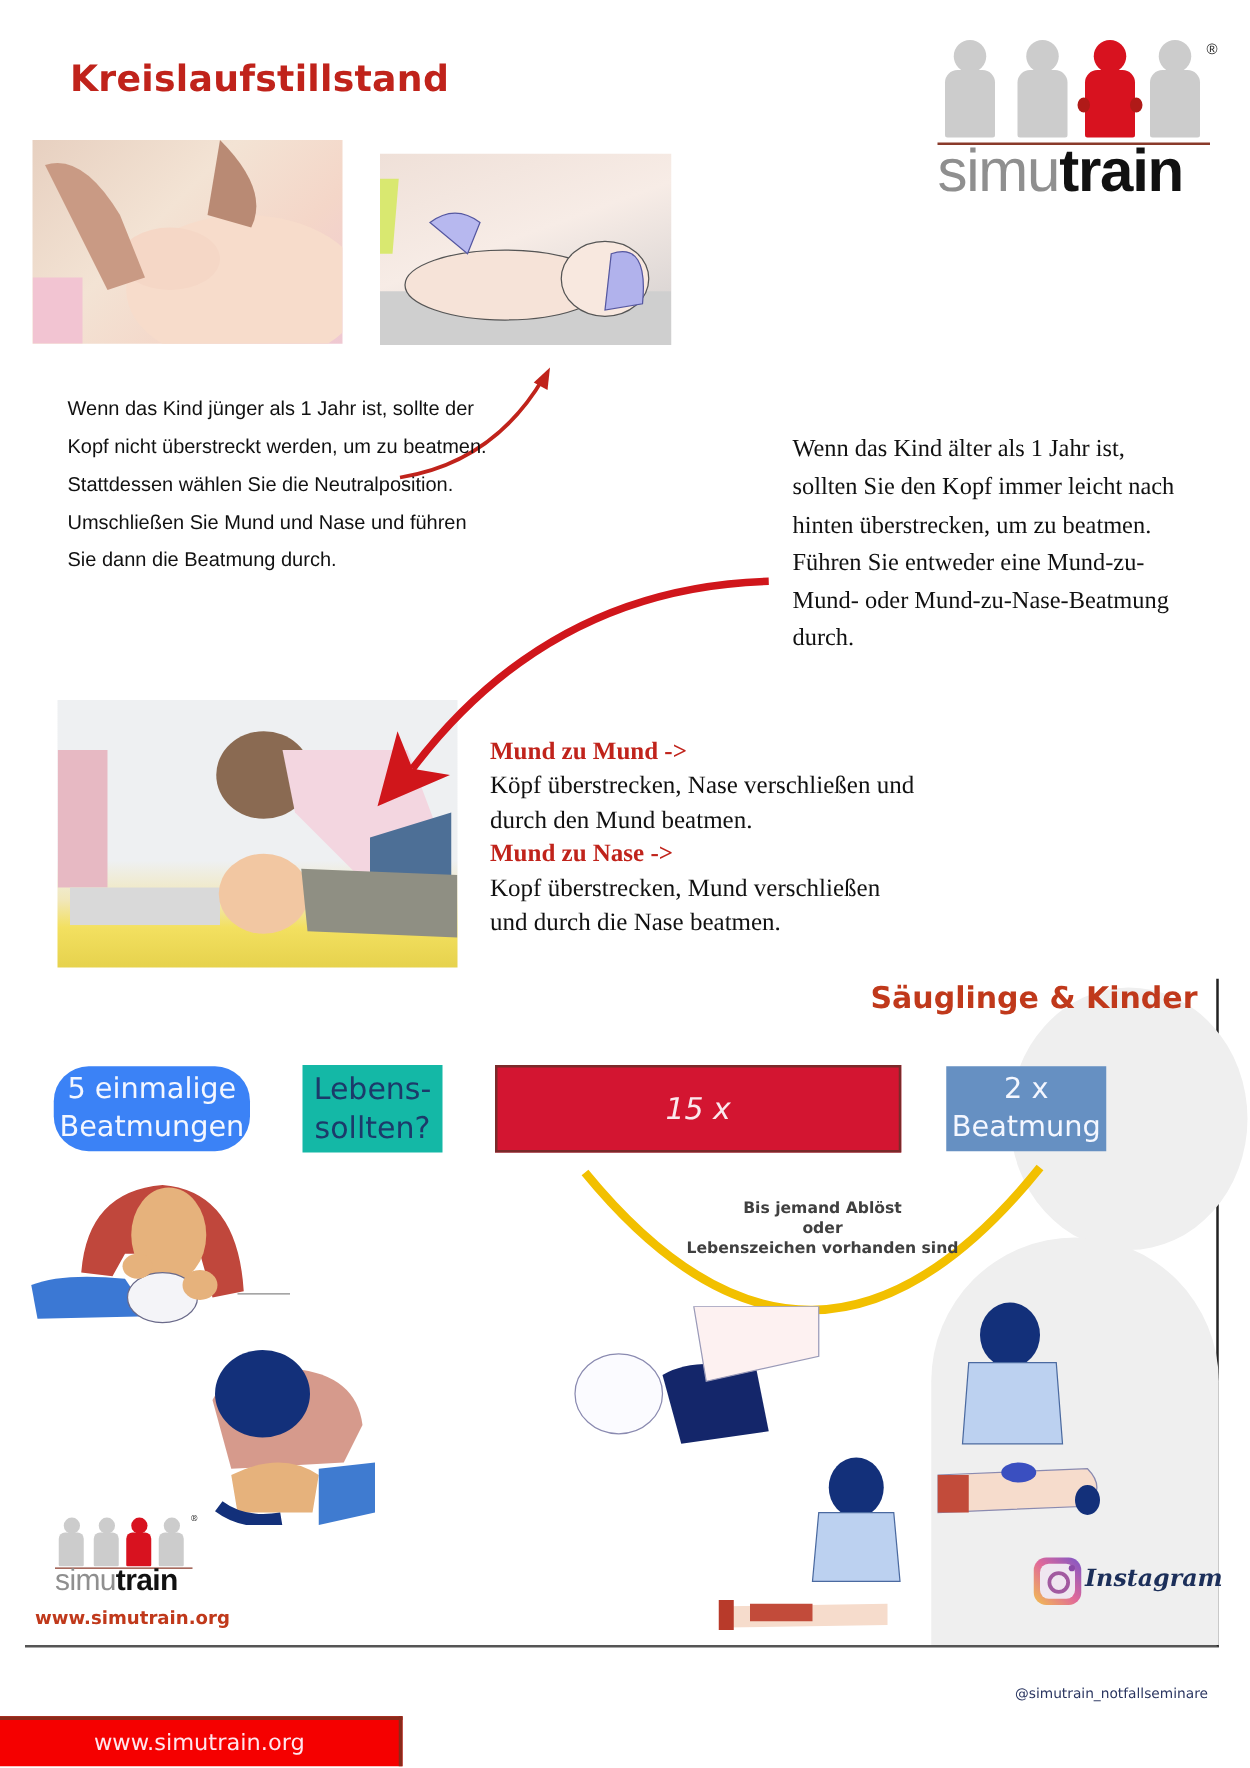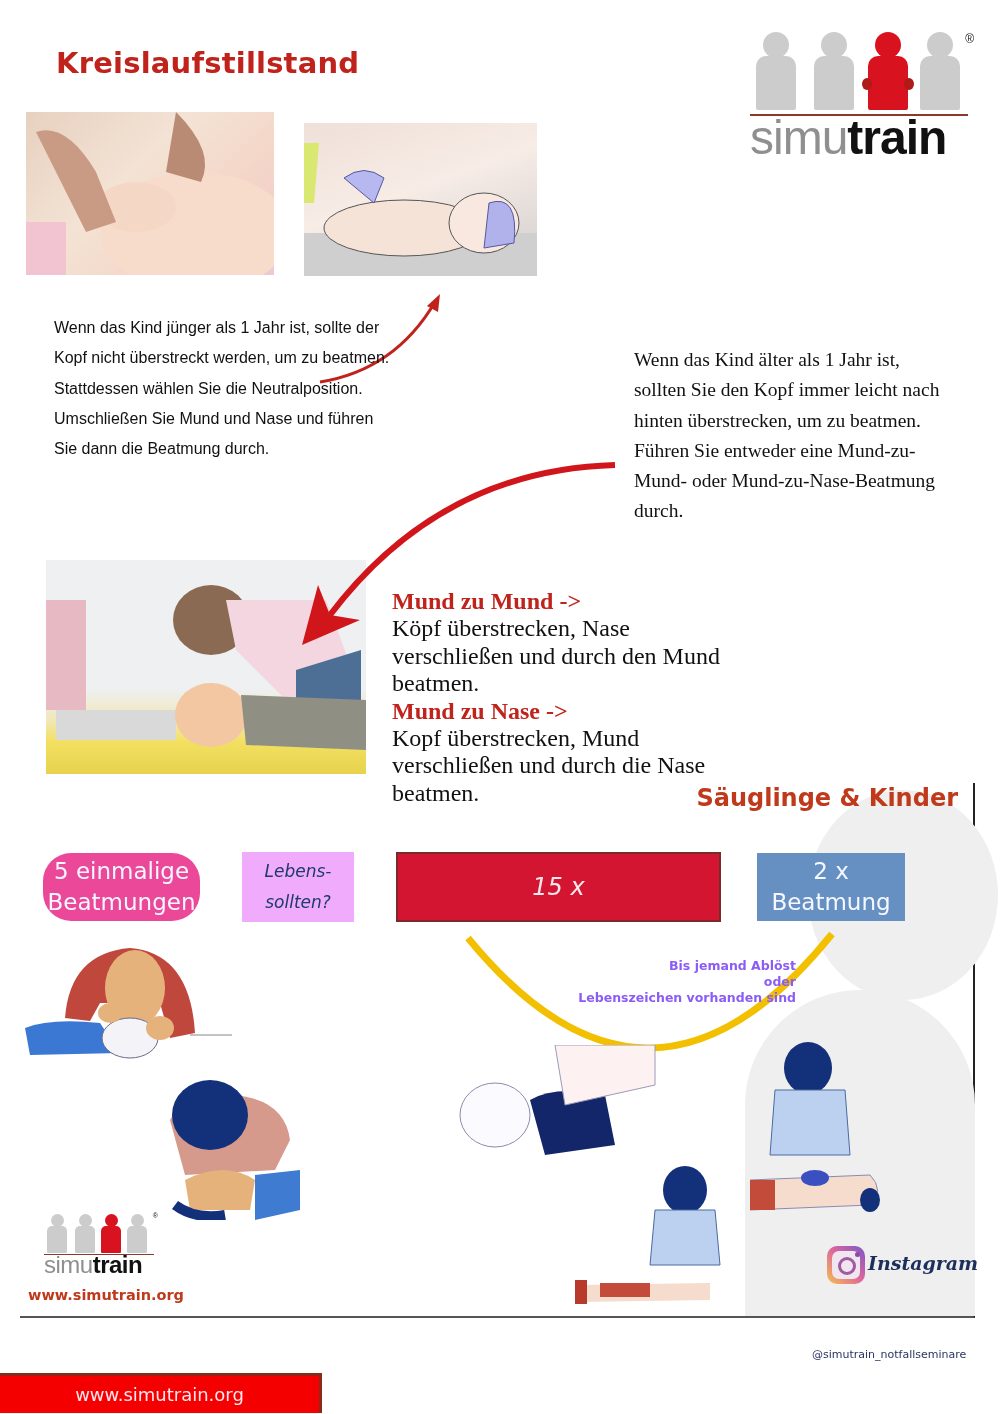--- a/index.html
+++ b/index.html
@@ -41,44 +41,44 @@
   .para-left {
     left: 35px; top: 313px; width: 340px; font-size: 16px; line-height: 30.3px; color: #111; margin-left: 19px;
   }
   
   .para-right {
     left: 634px; top: 345px; width: 320px; font-family: "Liberation Serif", serif;
     font-size: 19.5px; line-height: 30.3px; color: #111;
   }
   
   .mzm { left: 392px; top: 588px; width: 340px; font-family: "Liberation Serif", serif;
-    font-size: 24px; line-height: 27.4px; color: #111; }
+    font-size: 20px; line-height: 27.4px; color: #111; }
   .mzm .hd { color: #c0231b; font-weight: bold; }
 
   
   .section {
     left: 20px; top: 783px; width: 955px; height: 535px;
     border-right: 2px solid #222; border-bottom: 2px solid #555;
   }
   .ghost-head { left: 808px; top: 790px; width: 190px; height: 210px; border-radius: 50%; background: #efefef; }
   .ghost-body { left: 745px; top: 990px; width: 230px; height: 326px; border-radius: 130px 130px 0 0; background: #efefef; }
 
   .sec-title { right: 42px; top: 784px; font-family: "DejaVu Sans", sans-serif; font-weight: bold;
     font-size: 24px; color: #c0391b; }
 
   .step { display: flex; align-items: center; justify-content: center; text-align: center;
     font-family: "DejaVu Sans", sans-serif; line-height: 31px; }
-  .step1 { left: 43px; top: 853px; width: 157px; height: 68px; background: #ec4899; color: #f4f7ff; font-size: 23px; border-radius: 28px; }
-  .step2 { left: 242px; top: 852px; width: 112px; height: 70px; background: #f0abfc; color: #1c3a6a; font-size: 17px; font-style: italic; }
+  .step1 { left: 43px; top: 853px; width: 157px; height: 68px; background: #3b82f6; color: #f4f7ff; font-size: 23px; border-radius: 28px; }
+  .step2 { left: 242px; top: 852px; width: 112px; height: 70px; background: #14b8a6; color: #1c3a6a; font-size: 24px; }
   .step3 { left: 396px; top: 852px; width: 325px; height: 70px; background: #d31531; color: #fbe8ee;
     font-size: 24px; font-style: italic; font-weight: normal; border: 2px solid #7a2a2a; }
-  .step4 { left: 757px; top: 853px; width: 148px; height: 68px; background: #6690c2; color: #f4f7ff; font-size: 23px; }
-
-  .loop-text { left: 496px; top: 958px; width: 300px; text-align: right; font-family: "DejaVu Sans", sans-serif;
-    font-size: 12.5px; font-weight: bold; color: #8b5cf6; line-height: 16px; }
+  .step4 { left: 757px; top: 853px; width: 128px; height: 68px; background: #6690c2; color: #f4f7ff; font-size: 23px; }
+
+  .loop-text { left: 508px; top: 958px; width: 300px; text-align: center; font-family: "DejaVu Sans", sans-serif;
+    font-size: 12.5px; font-weight: bold; color: #404040; line-height: 16px; }
 
   
   .slogo { left: 42px; top: 1210px; width: 120px; height: 70px; }
   .slogo .fig { position: absolute; top: 4px; width: 26px; height: 40px; }
   .slogo .fig .head { position: absolute; left: 7px; top: 0; width: 13px; height: 13px; border-radius: 50%; }
   .slogo .fig .body { position: absolute; left: 3px; top: 12px; width: 20px; height: 27px; border-radius: 5px 5px 1px 1px; }
   .slogo .rule { position: absolute; left: 2px; top: 44px; width: 110px; height: 1px; background: #8a3a2a; }
   .slogo .word { position: absolute; left: 2px; top: 42px; font-size: 24px; line-height: 26px; letter-spacing: -0.5px; }
   .slogo .word .a { color: #8f8f8f; }
   .slogo .word .b { color: #111; font-weight: bold; }

